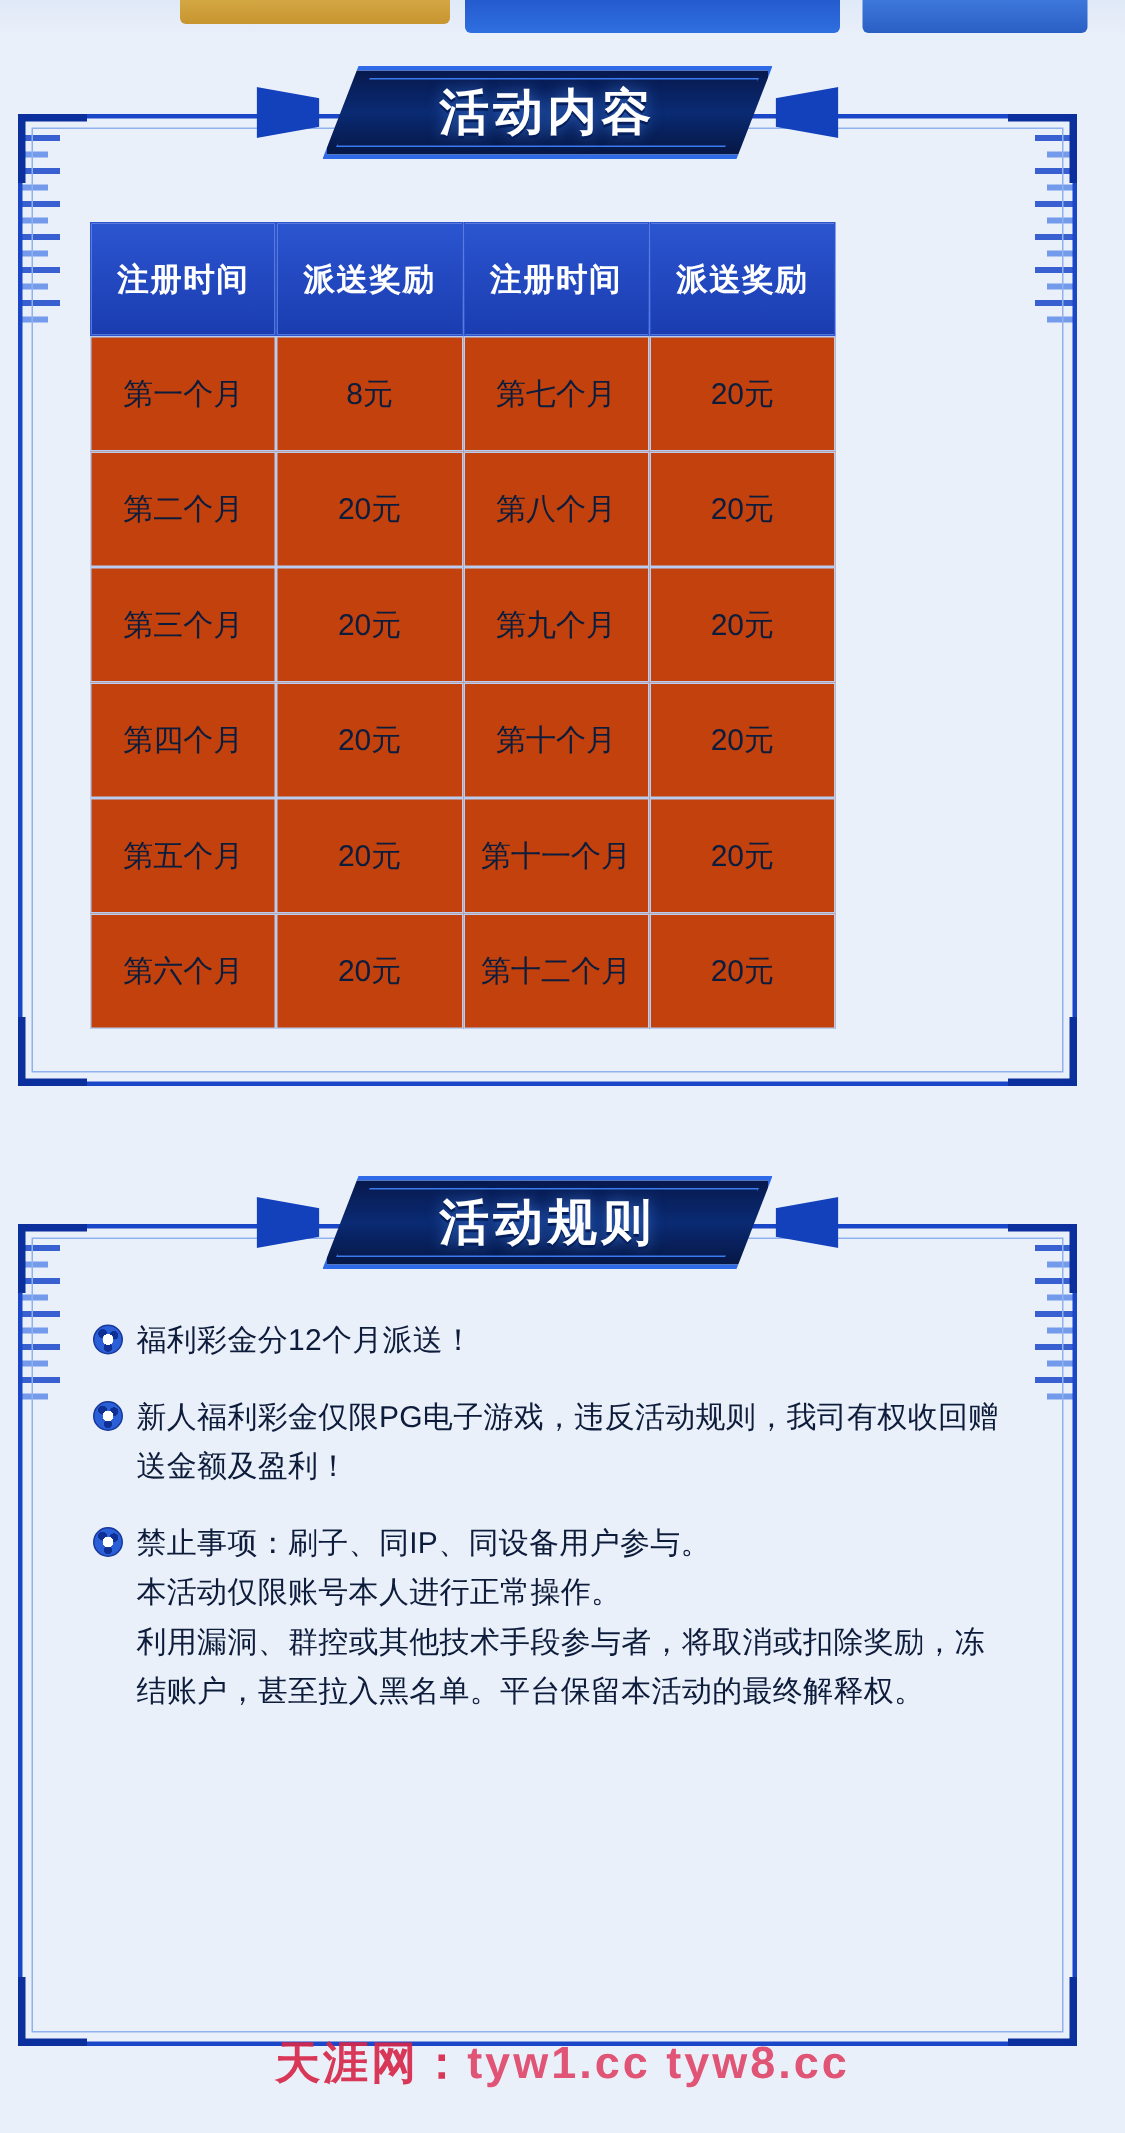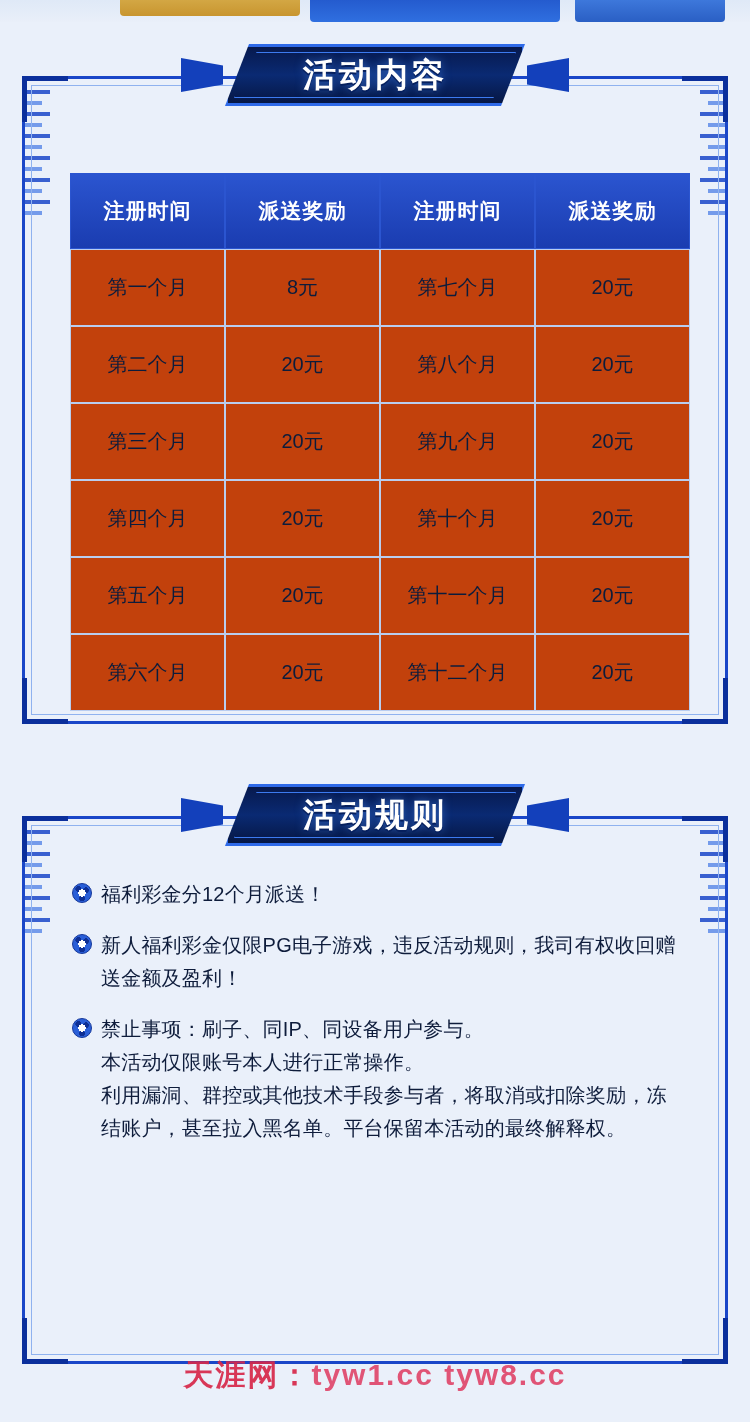--- a/index.html
+++ b/index.html
@@ -44,21 +44,21 @@
   .chip-right {
     left: 575px; top: -20px;
     width: 150px; height: 42px;
     background: linear-gradient(180deg,#4f8ef0,#2a5fc4);
     border-radius: 6px;
   }
 
   
   .section {
     position: absolute;
-    left: 10px;
+    left: 0;
     width: 730px;
   }
   .sec-content { top: 30px; height: 700px; }
   .sec-rules   { top: 770px; height: 600px; }
 
   
   .frame {
     position: absolute;
     left: 12px; right: 12px;
     top: 46px; bottom: 6px;
@@ -148,25 +148,24 @@
   }
 
   
   .table-wrap {
     position: absolute;
     left: 60px;
     top: 118px;
     width: 620px;
   }
   table.grid {
-    width: 620px;
+    width: 497px;
     border-collapse: separate;
     border-spacing: 0;
     table-layout: fixed;
-    margin-top: 25px;
   }
   table.grid thead th {
     background: linear-gradient(180deg,#2b55d0 0%, #1a3cb0 100%);
     color: #ffffff;
     font-size: 21px;
     font-weight: bold;
     height: 76px;
     text-align: center;
     letter-spacing: 1px;
     border: 1px solid #2b55d0;

